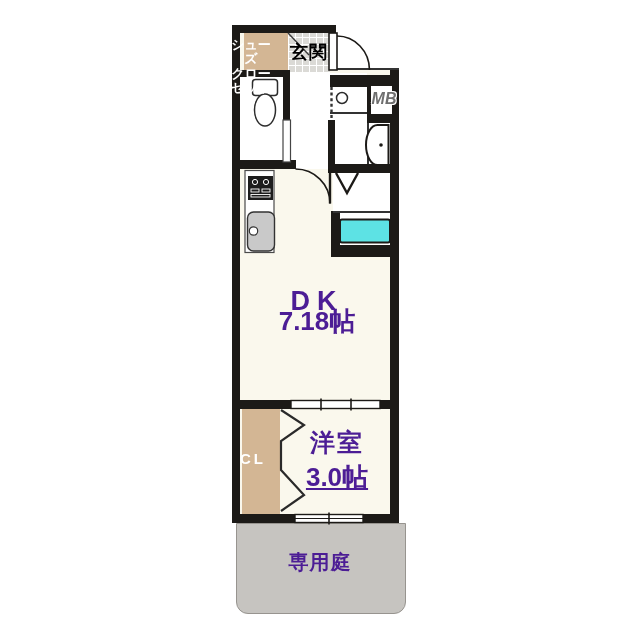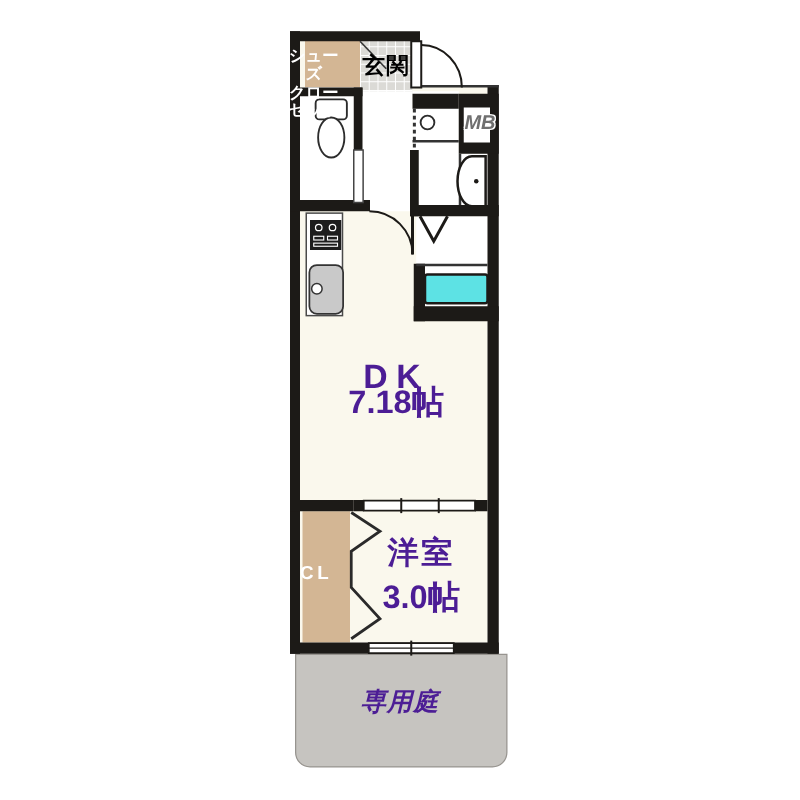--- a/index.html
+++ b/index.html
@@ -137,19 +137,19 @@
     <div>シューズ</div>
     <div>クローゼット</div>
   </div>
 
   <div class="abs lbl lbl-mb" style="left:366px;top:90px;width:36px;height:18px;">MB</div>
 
   <div class="abs lbl" style="left:255px;top:287px;width:124px;font-size:27px;letter-spacing:7px;">DK</div>
   <div class="abs lbl" style="left:248px;top:307px;width:138px;font-size:26px;">7.18帖</div>
 
   <div class="abs lbl" style="left:287px;top:429px;width:100px;font-size:25px;letter-spacing:2px;font-family:Liberation Serif, serif;">洋室</div>
-  <div class="abs lbl" style="left:287px;top:463px;width:100px;font-size:26px;">3.0帖</div>
+  <div class="abs lbl" style="left:287px;top:463px;width:100px;font-size:26px;text-decoration:underline;">3.0帖</div>
 
   <div class="abs lbl lbl-white" style="left:234px;top:451px;width:38px;font-size:15px;letter-spacing:3px;">CL</div>
 
-  <div class="abs lbl" style="left:236px;top:551px;width:168px;font-size:20px;letter-spacing:1px;font-style:italic;">専用庭</div>
+  <div class="abs lbl" style="left:236px;top:551px;width:168px;font-size:20px;letter-spacing:1px;">専用庭</div>
 
 </div>
 
 </body></html>

